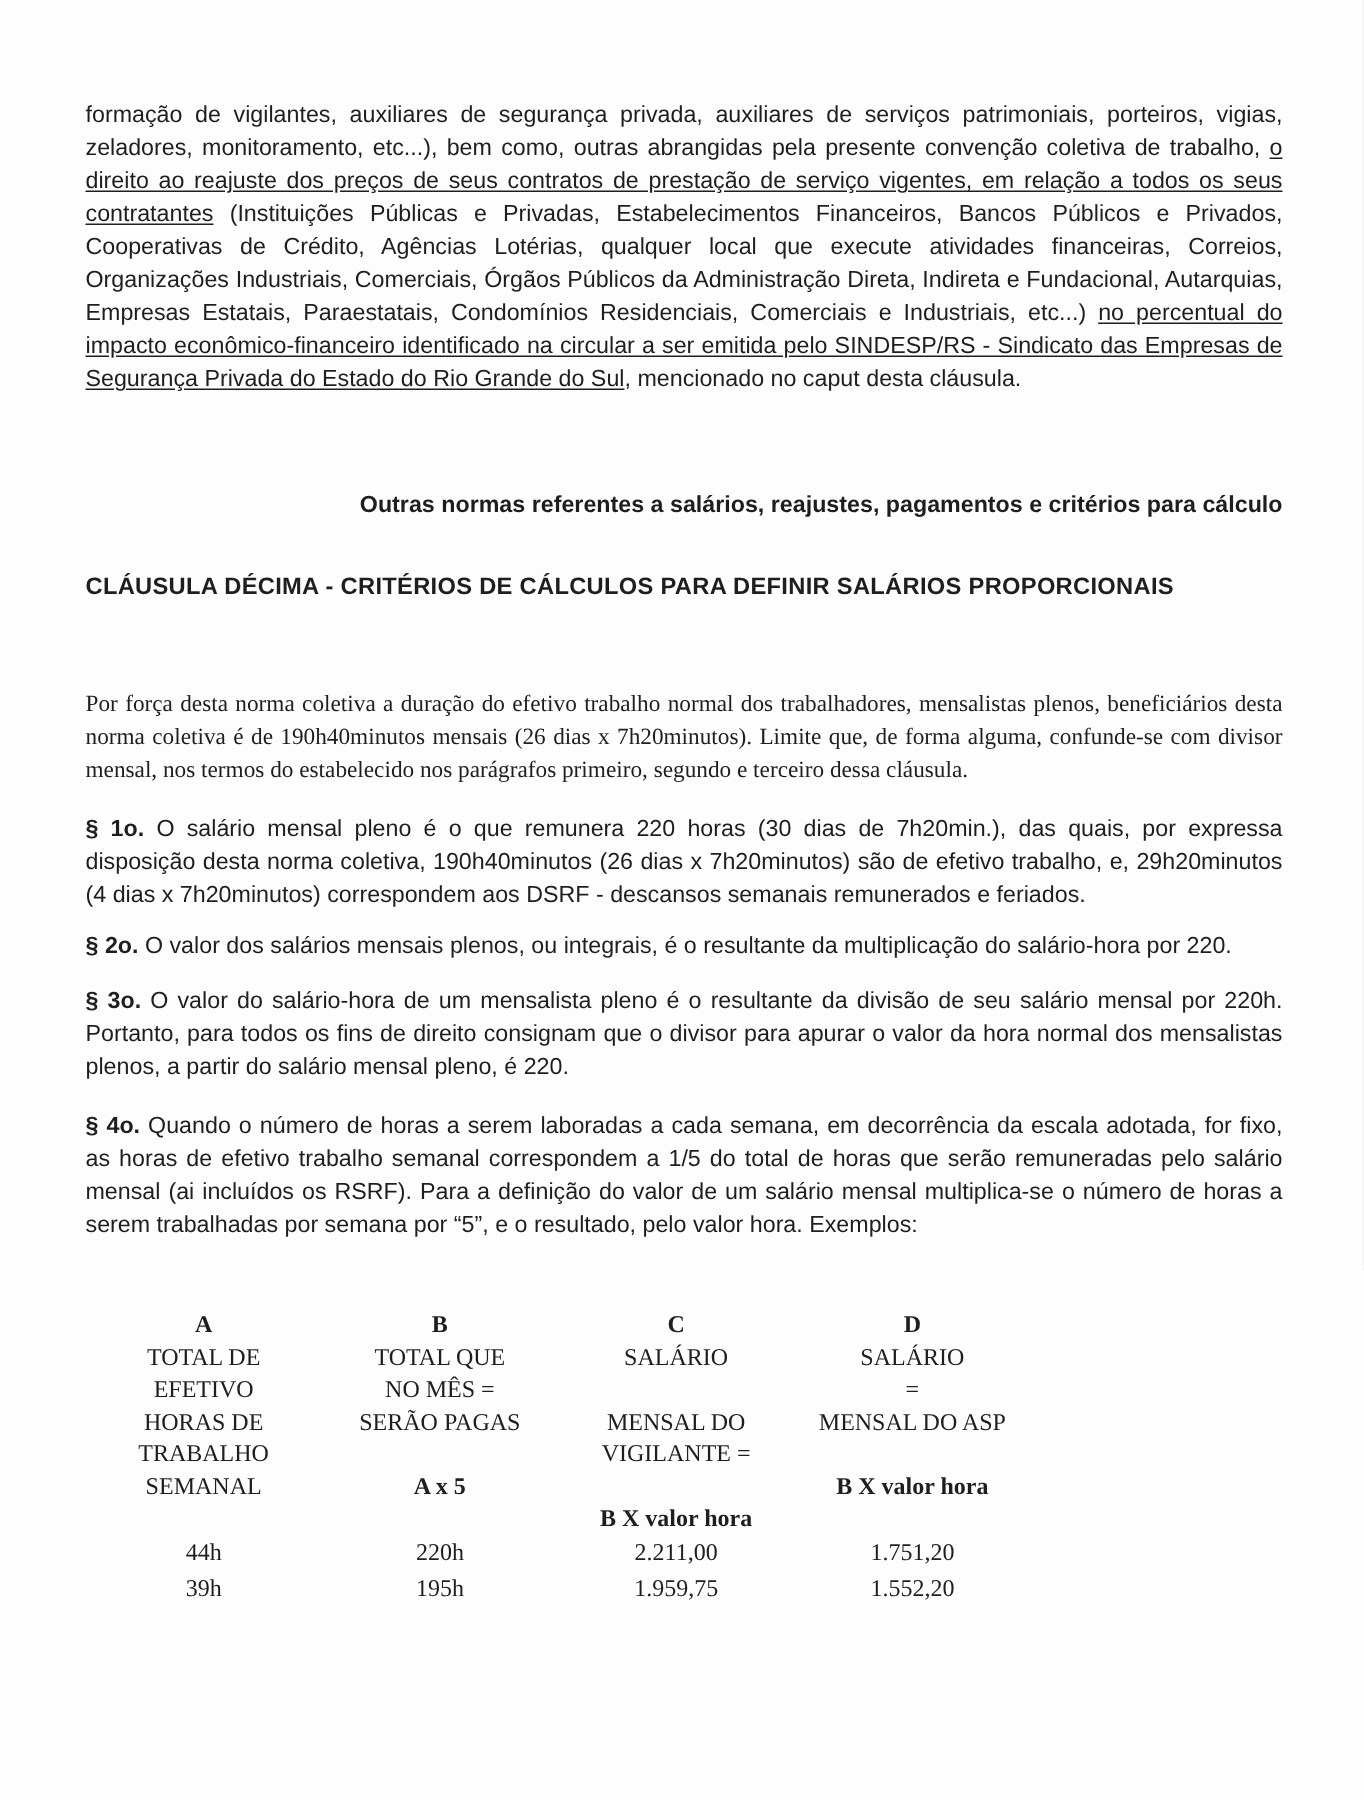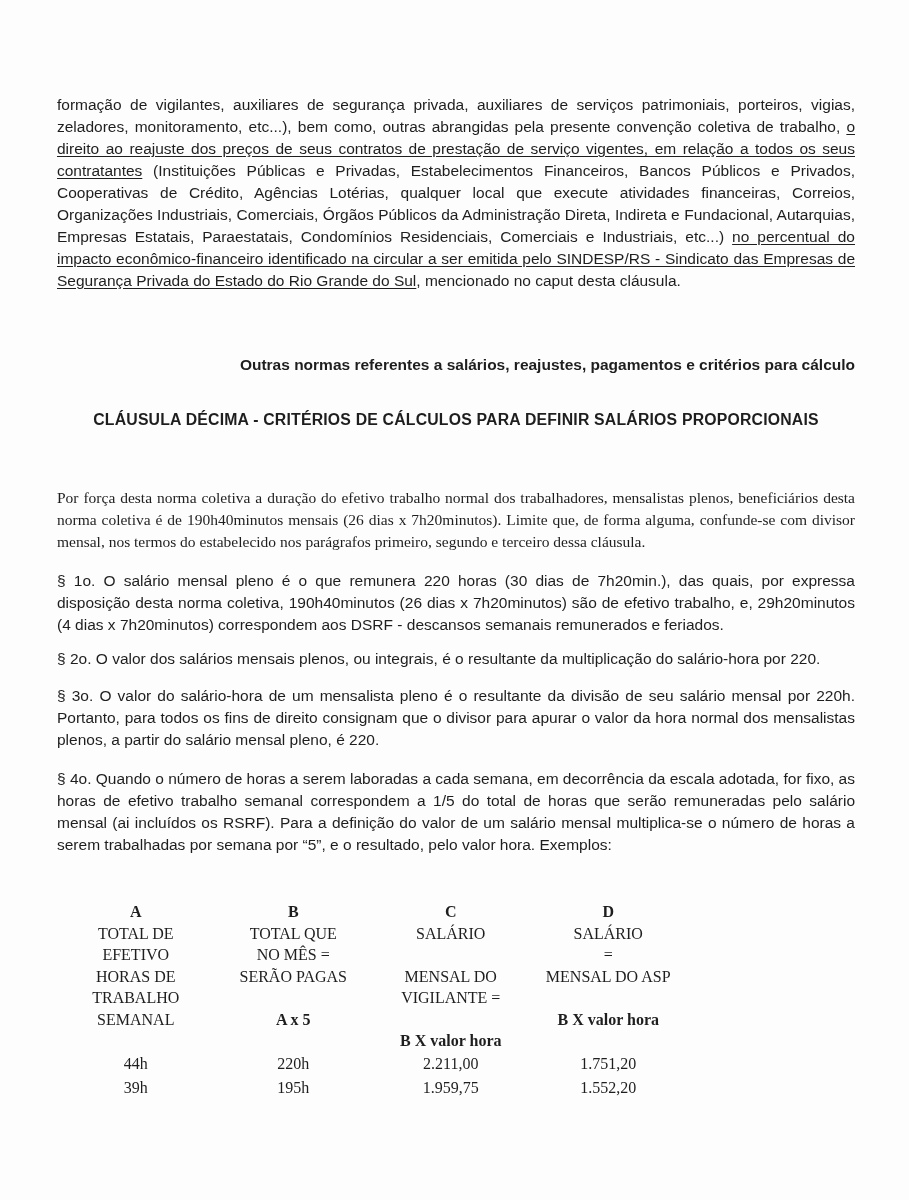--- a/index.html
+++ b/index.html
@@ -15,46 +15,45 @@
   }
   .content {
     padding: 66px 54px 0 57px; 
   }
   .body-par {
     font-family: "Liberation Sans", sans-serif;
     font-size: 15.5px;
     line-height: 22px;
     text-align: justify;
     color: #1e1e1e;
-    margin-top: 28px;
   }
   .u { text-decoration: underline; text-underline-offset: 2px; }
   .center-heading {
     font-family: "Liberation Sans", sans-serif;
     font-size: 15.5px;
     line-height: 22px;
     font-weight: 700;
     text-align: right;
     margin-top: 62px;
   }
   .clause-heading {
     font-family: "Liberation Sans", sans-serif;
     font-size: 15.8px;
     line-height: 22px;
     font-weight: 700;
-    text-align: center;
+    text-align: left;
     margin-top: 33px;
     letter-spacing: 0.2px;
   }
   .p-por-forca { margin-top: 56px; font-family: Liberation Serif, serif; }
   .p-s1 { margin-top: 17px; }
   .p-s2 { margin-top: 12px; }
   .p-s3 { margin-top: 15px; }
   .p-s4 { margin-top: 17px; }
-  .sec-label { font-weight: 400; }
+  .sec-label { font-weight: 700; }
 
   table.example-table {
     margin-top: 45px;
     border-collapse: collapse;
     table-layout: fixed;
     width: 630px;
     font-family: "Liberation Serif", serif;
     font-size: 16px;
     color: #1e1e1e;
   }

